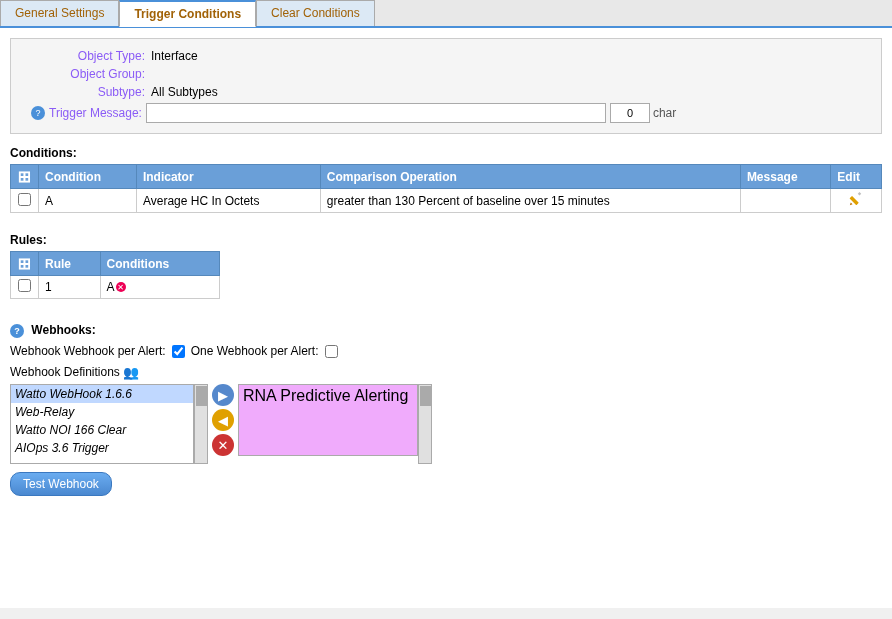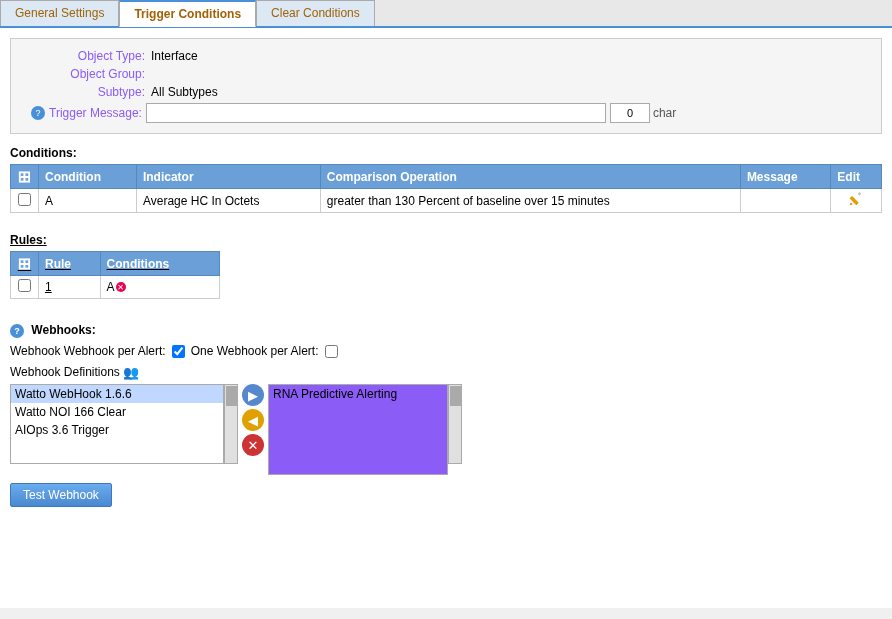--- a/index.html
+++ b/index.html
@@ -61,21 +61,21 @@
       text-align: left;
     }
     .conditions-table td {
       border: 1px solid #ccc;
       padding: 3px 6px;
       background: #fff;
     }
     .conditions-table tr:nth-child(even) td { background: #f5f9ff; }
     .checkbox-cell { text-align: center; width: 24px; }
 
-    .rules-section { margin-top: 20px; text-decoration: underline; }
+    .rules-section { margin-top: 20px; }
     .rules-table { width: 210px; border-collapse: collapse; font-size: 12px; }
     .rules-table th {
       background: #6a9fd8; color: #fff;
       border: 1px solid #5588bb;
       padding: 3px 6px; text-align: left;
     }
     .rules-table td {
       border: 1px solid #ccc;
       padding: 3px 6px; background: #fff;
     }
@@ -98,22 +98,22 @@
 
     .webhook-defs-label { font-size: 12px; margin-bottom: 4px; display: flex; align-items: center; gap: 4px; }
     .people-icon {
       width: 16px; height: 16px; display: inline-flex; align-items: center;
       justify-content: center; font-size: 13px; color: #555;
     }
 
     .webhook-panel { display: flex; align-items: flex-start; gap: 4px; }
 
     .webhook-list-box {
-      width: 214px; height: 80px; border: 1px solid #aaa;
-      overflow-y: auto; font-size: 12px; background: #fff;
+      width: 184px; height: 80px; border: 1px solid #aaa;
+      overflow-y: auto; font-size: 12px; background: #fff; font-style: italic;
     }
     .webhook-list-box .item {
       padding: 2px 4px; cursor: pointer;
     }
     .webhook-list-box .item.selected { background: #c0d8ff; }
 
     .scrollbar-stub {
       width: 14px; height: 80px; background: #e0e0e0;
       border: 1px solid #aaa; display: flex; flex-direction: column;
     }
@@ -124,31 +124,31 @@
     .arrow-buttons { display: flex; flex-direction: column; gap: 3px; justify-content: center; }
     .arrow-btn {
       width: 22px; height: 22px; border-radius: 50%; border: none; cursor: pointer;
       display: flex; align-items: center; justify-content: center; font-size: 13px;
     }
     .arrow-btn.right { background: #5588cc; color: #fff; }
     .arrow-btn.left  { background: #e0a000; color: #fff; }
     .arrow-btn.del   { background: #cc3333; color: #fff; }
 
     .webhook-result-box {
-      width: 180px; height: 91px; border: 1px solid #aaa;
-      overflow-y: auto; font-size: 12px; background: #8b5cf6;
+      width: 180px; height: 72px; border: 1px solid #aaa;
+      overflow-y: auto; font-size: 16px; background: #f0abfc;
       padding: 2px 4px;
     }
 
     .test-webhook-btn {
       margin-top: 8px;
       background: linear-gradient(to bottom, #6aacf0, #4a88d0);
       color: #fff; border: 1px solid #3a78c0;
       padding: 4px 12px; font-size: 12px; cursor: pointer;
-      border-radius: 2px;
+      border-radius: 10px;
     }
 
     
     .pencil svg { width: 14px; height: 14px; }
   </style>
 </head>
 <body>
 
 <div class="tabs">
   <div class="tab">General Settings</div>
@@ -267,20 +267,21 @@
     <div class="webhook-defs-label">
       <span>Webhook Definitions</span>
       <span class="people-icon">👥</span>
     </div>
 
     <div class="webhook-panel">
 
       <div style="display:flex;">
         <div class="webhook-list-box">
           <div class="item selected">Watto WebHook 1.6.6</div>
+          <div class="item">Web-Relay</div>
           <div class="item">Watto NOI 166 Clear</div>
           <div class="item">AIOps 3.6 Trigger</div>
         </div>
         <div class="scrollbar-stub">
           <div class="scrollbar-thumb"></div>
         </div>
       </div>
 
       <div class="arrow-buttons">
         <button class="arrow-btn right">▶</button>

